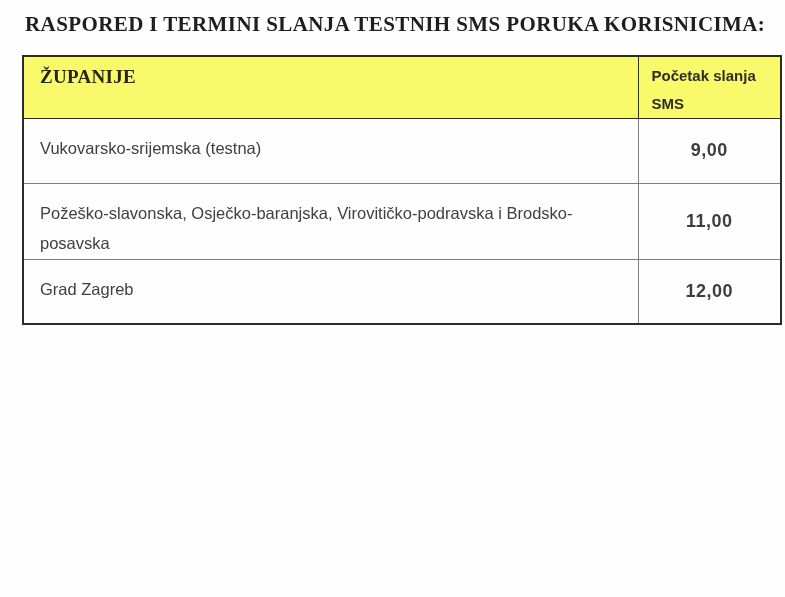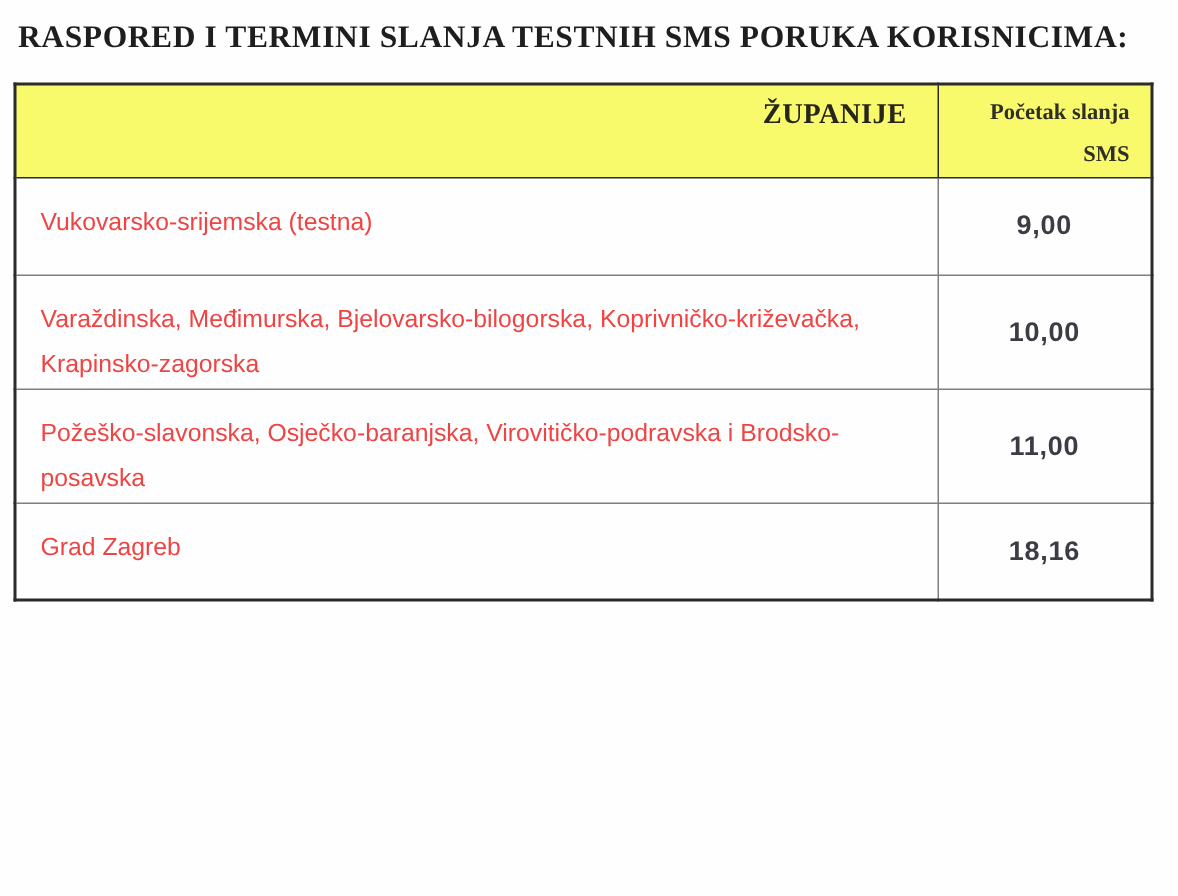--- a/index.html
+++ b/index.html
@@ -8,21 +8,21 @@
     width: 785px;
     height: 597px;
     background: #fefefe;
     font-family: "Liberation Sans", sans-serif;
     overflow: hidden;
   }
 
   .page {
     width: 623px;
     height: 597px;
-    padding: 12px 13px 0 9px;
+    padding: 12px 13px 0 22px;
   }
 
   h1.page-title {
     font-family: "Liberation Serif", serif;
     font-weight: bold;
     font-size: 21px;
     line-height: 1.2;
     letter-spacing: 0.4px;
     color: #1e1e1e;
     margin-left: 3px;
@@ -37,54 +37,54 @@
     border: 2px solid #2b2b2b;
   }
 
   col.col-zupanije { width: 615px; }
   col.col-time     { width: 143px; }
 
   th {
     background: #f9f96c;
     height: 62px;
     vertical-align: top;
-    text-align: right;
+    text-align: left;
     border: 1px solid #2b2b2b;
   }
 
   th.th-zupanije {
     font-family: "Liberation Serif", serif;
     font-weight: bold;
     font-size: 19px;
     color: #26261a;
     padding: 9px 20px 0 16px;
     letter-spacing: 0.3px;
   }
 
   th.th-time {
-    font-family: Liberation Serif, serif;
+    font-family: Liberation Sans, sans-serif;
     font-weight: bold;
     font-size: 15px;
     line-height: 1.85;
     color: #2f2f28;
     padding: 5px 14px 0 13px;
   }
 
   td {
     border: 1px solid #7f7f7f;
     height: 65px;
     background: #fefefe;
   }
 
   td.td-zupanije {
     vertical-align: top;
     padding: 14px 22px 0 16px;
     font-size: 16.5px;
     line-height: 1.85;
-    color: #ef4444;
+    color: #404040;
   }
 
   td.td-time {
     vertical-align: middle;
     text-align: center;
     font-weight: bold;
     font-size: 18px;
     letter-spacing: 0.5px;
     color: #3c3c44;
   }
@@ -106,27 +106,23 @@
         <th class="th-zupanije">ŽUPANIJE</th>
         <th class="th-time">Početak slanja SMS</th>
       </tr>
     </thead>
     <tbody>
         <tr>
         <td class="td-zupanije">Vukovarsko-srijemska (testna)</td>
         <td class="td-time">9,00</td>
       </tr>
         <tr>
-        <td class="td-zupanije">Varaždinska, Međimurska, Bjelovarsko-bilogorska, Koprivničko-križevačka, Krapinsko-zagorska</td>
-        <td class="td-time">10,00</td>
-      </tr>
-        <tr>
         <td class="td-zupanije">Požeško-slavonska, Osječko-baranjska, Virovitičko-podravska i Brodsko-posavska</td>
         <td class="td-time">11,00</td>
       </tr>
         <tr>
         <td class="td-zupanije">Grad Zagreb</td>
-        <td class="td-time">18,16</td>
+        <td class="td-time">12,00</td>
       </tr>
       </tbody>
   </table>
 
 </div>
 
 </body></html>

